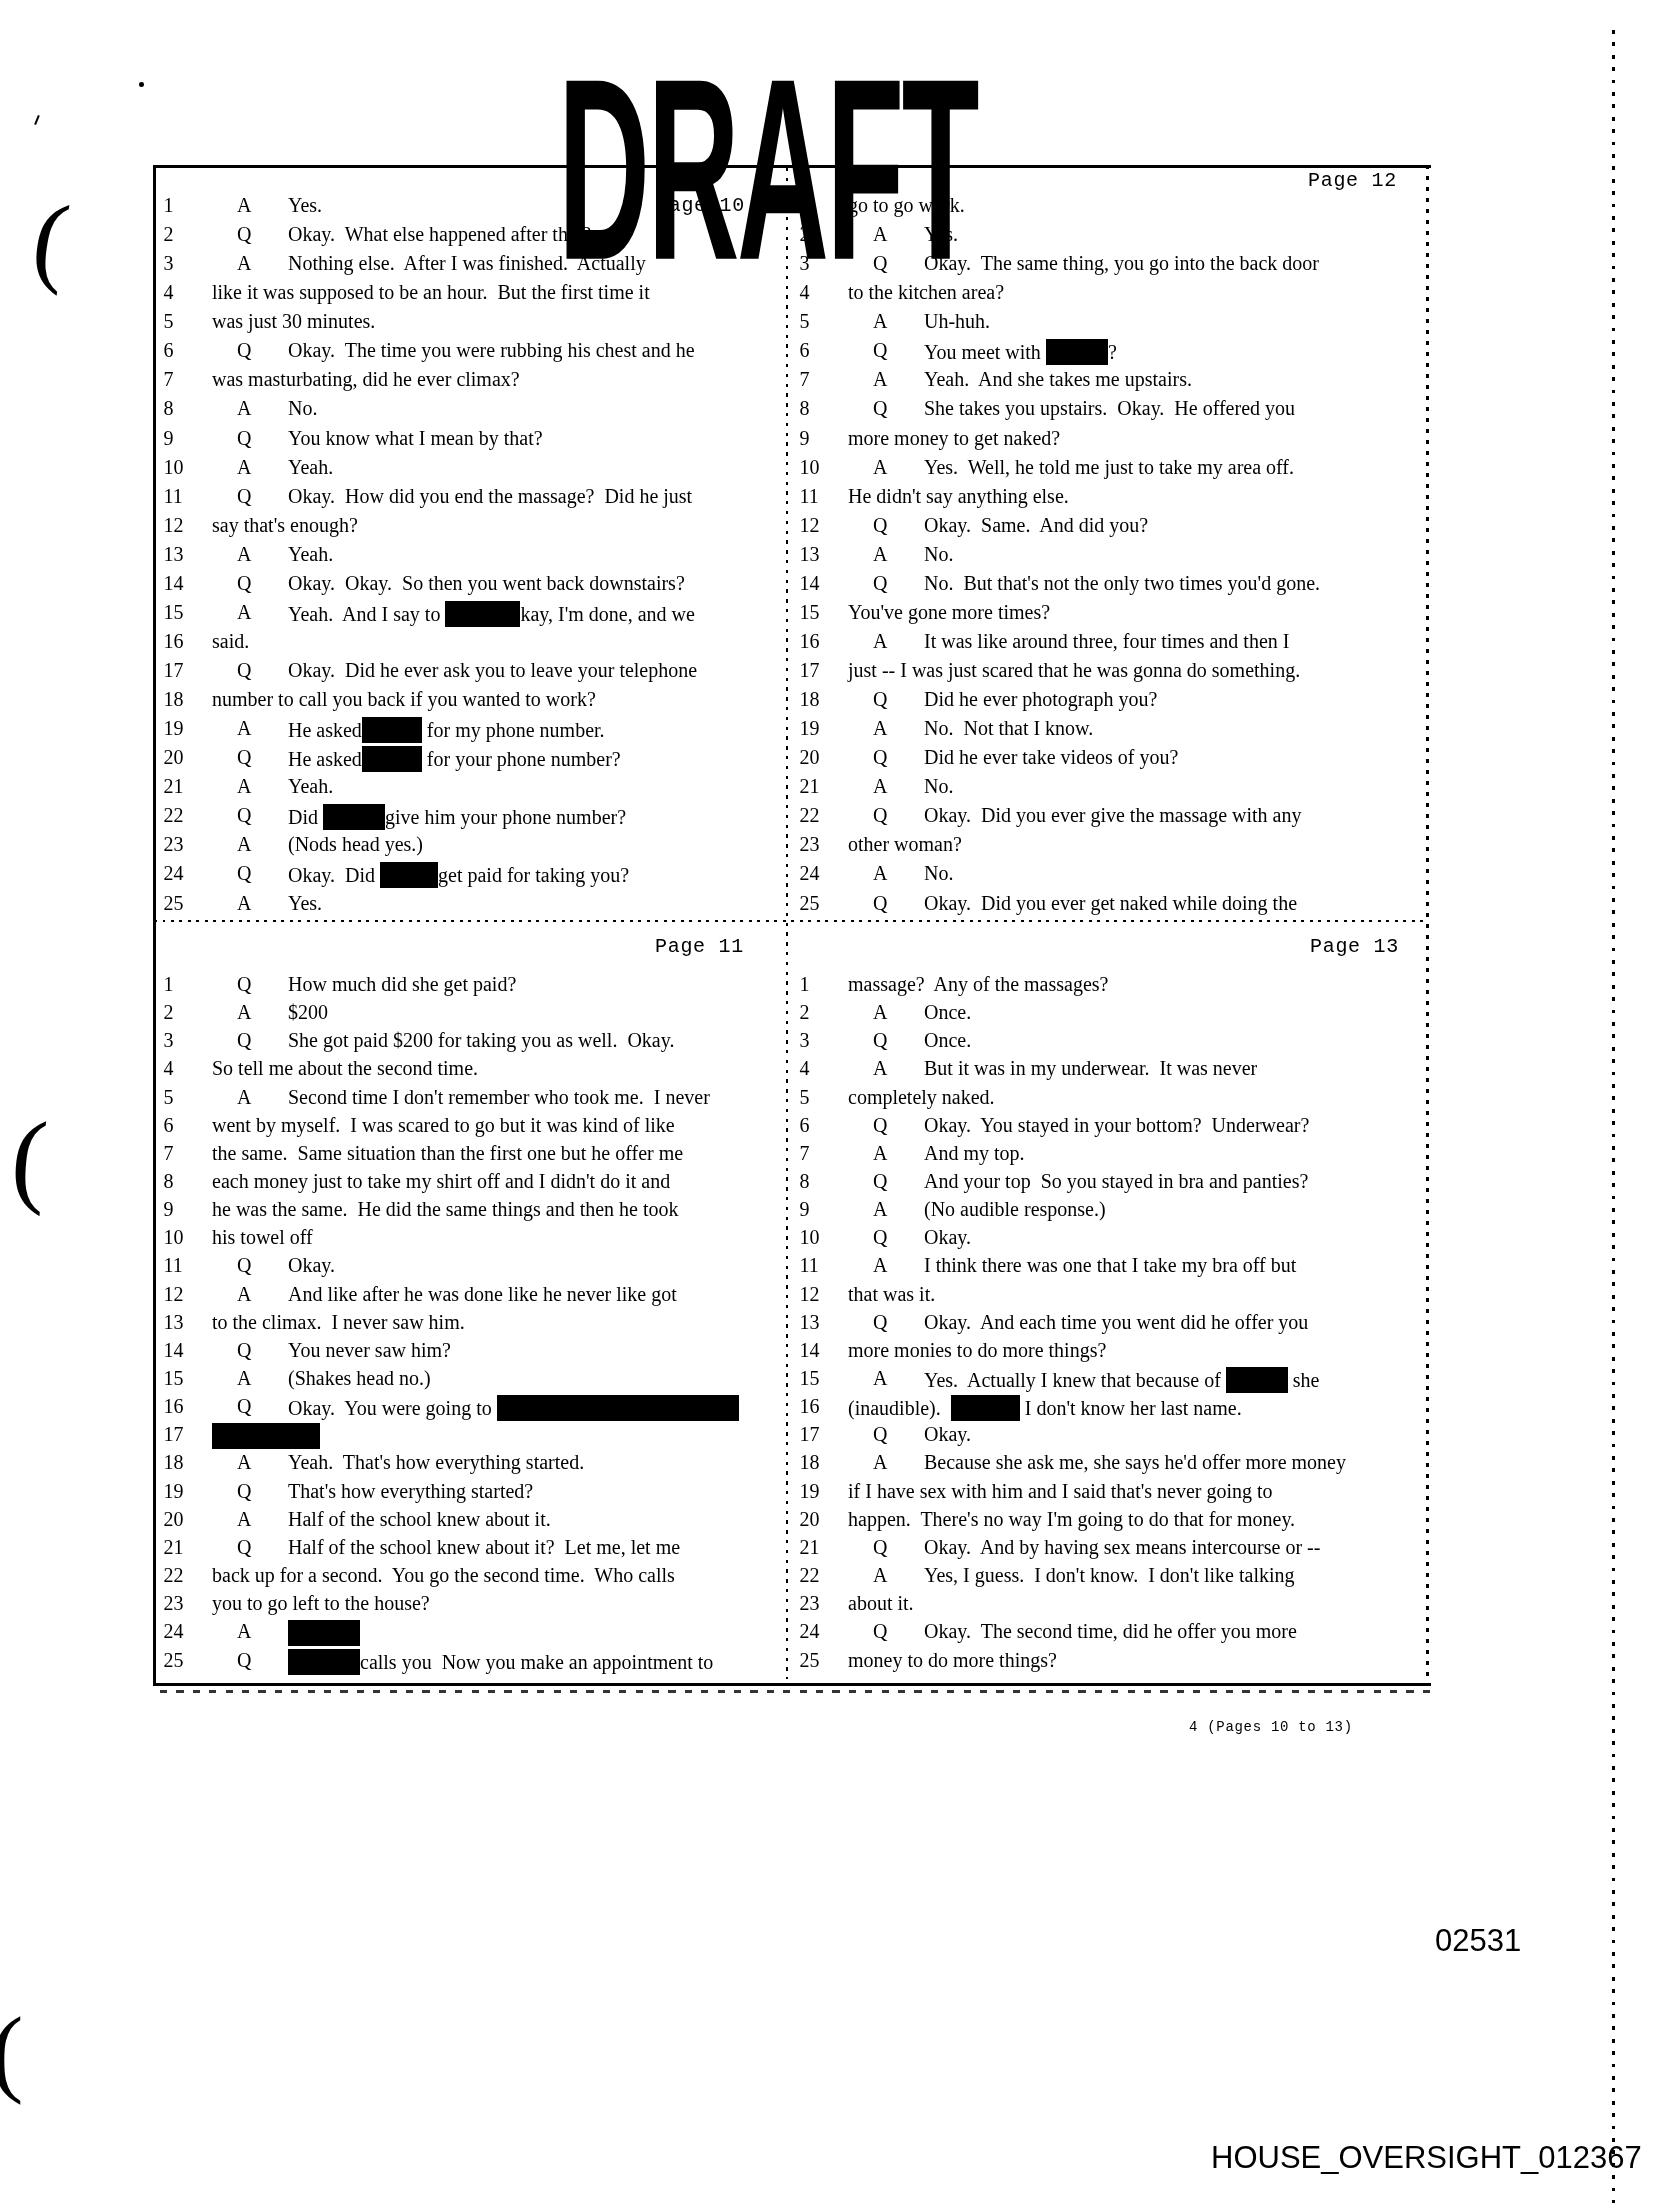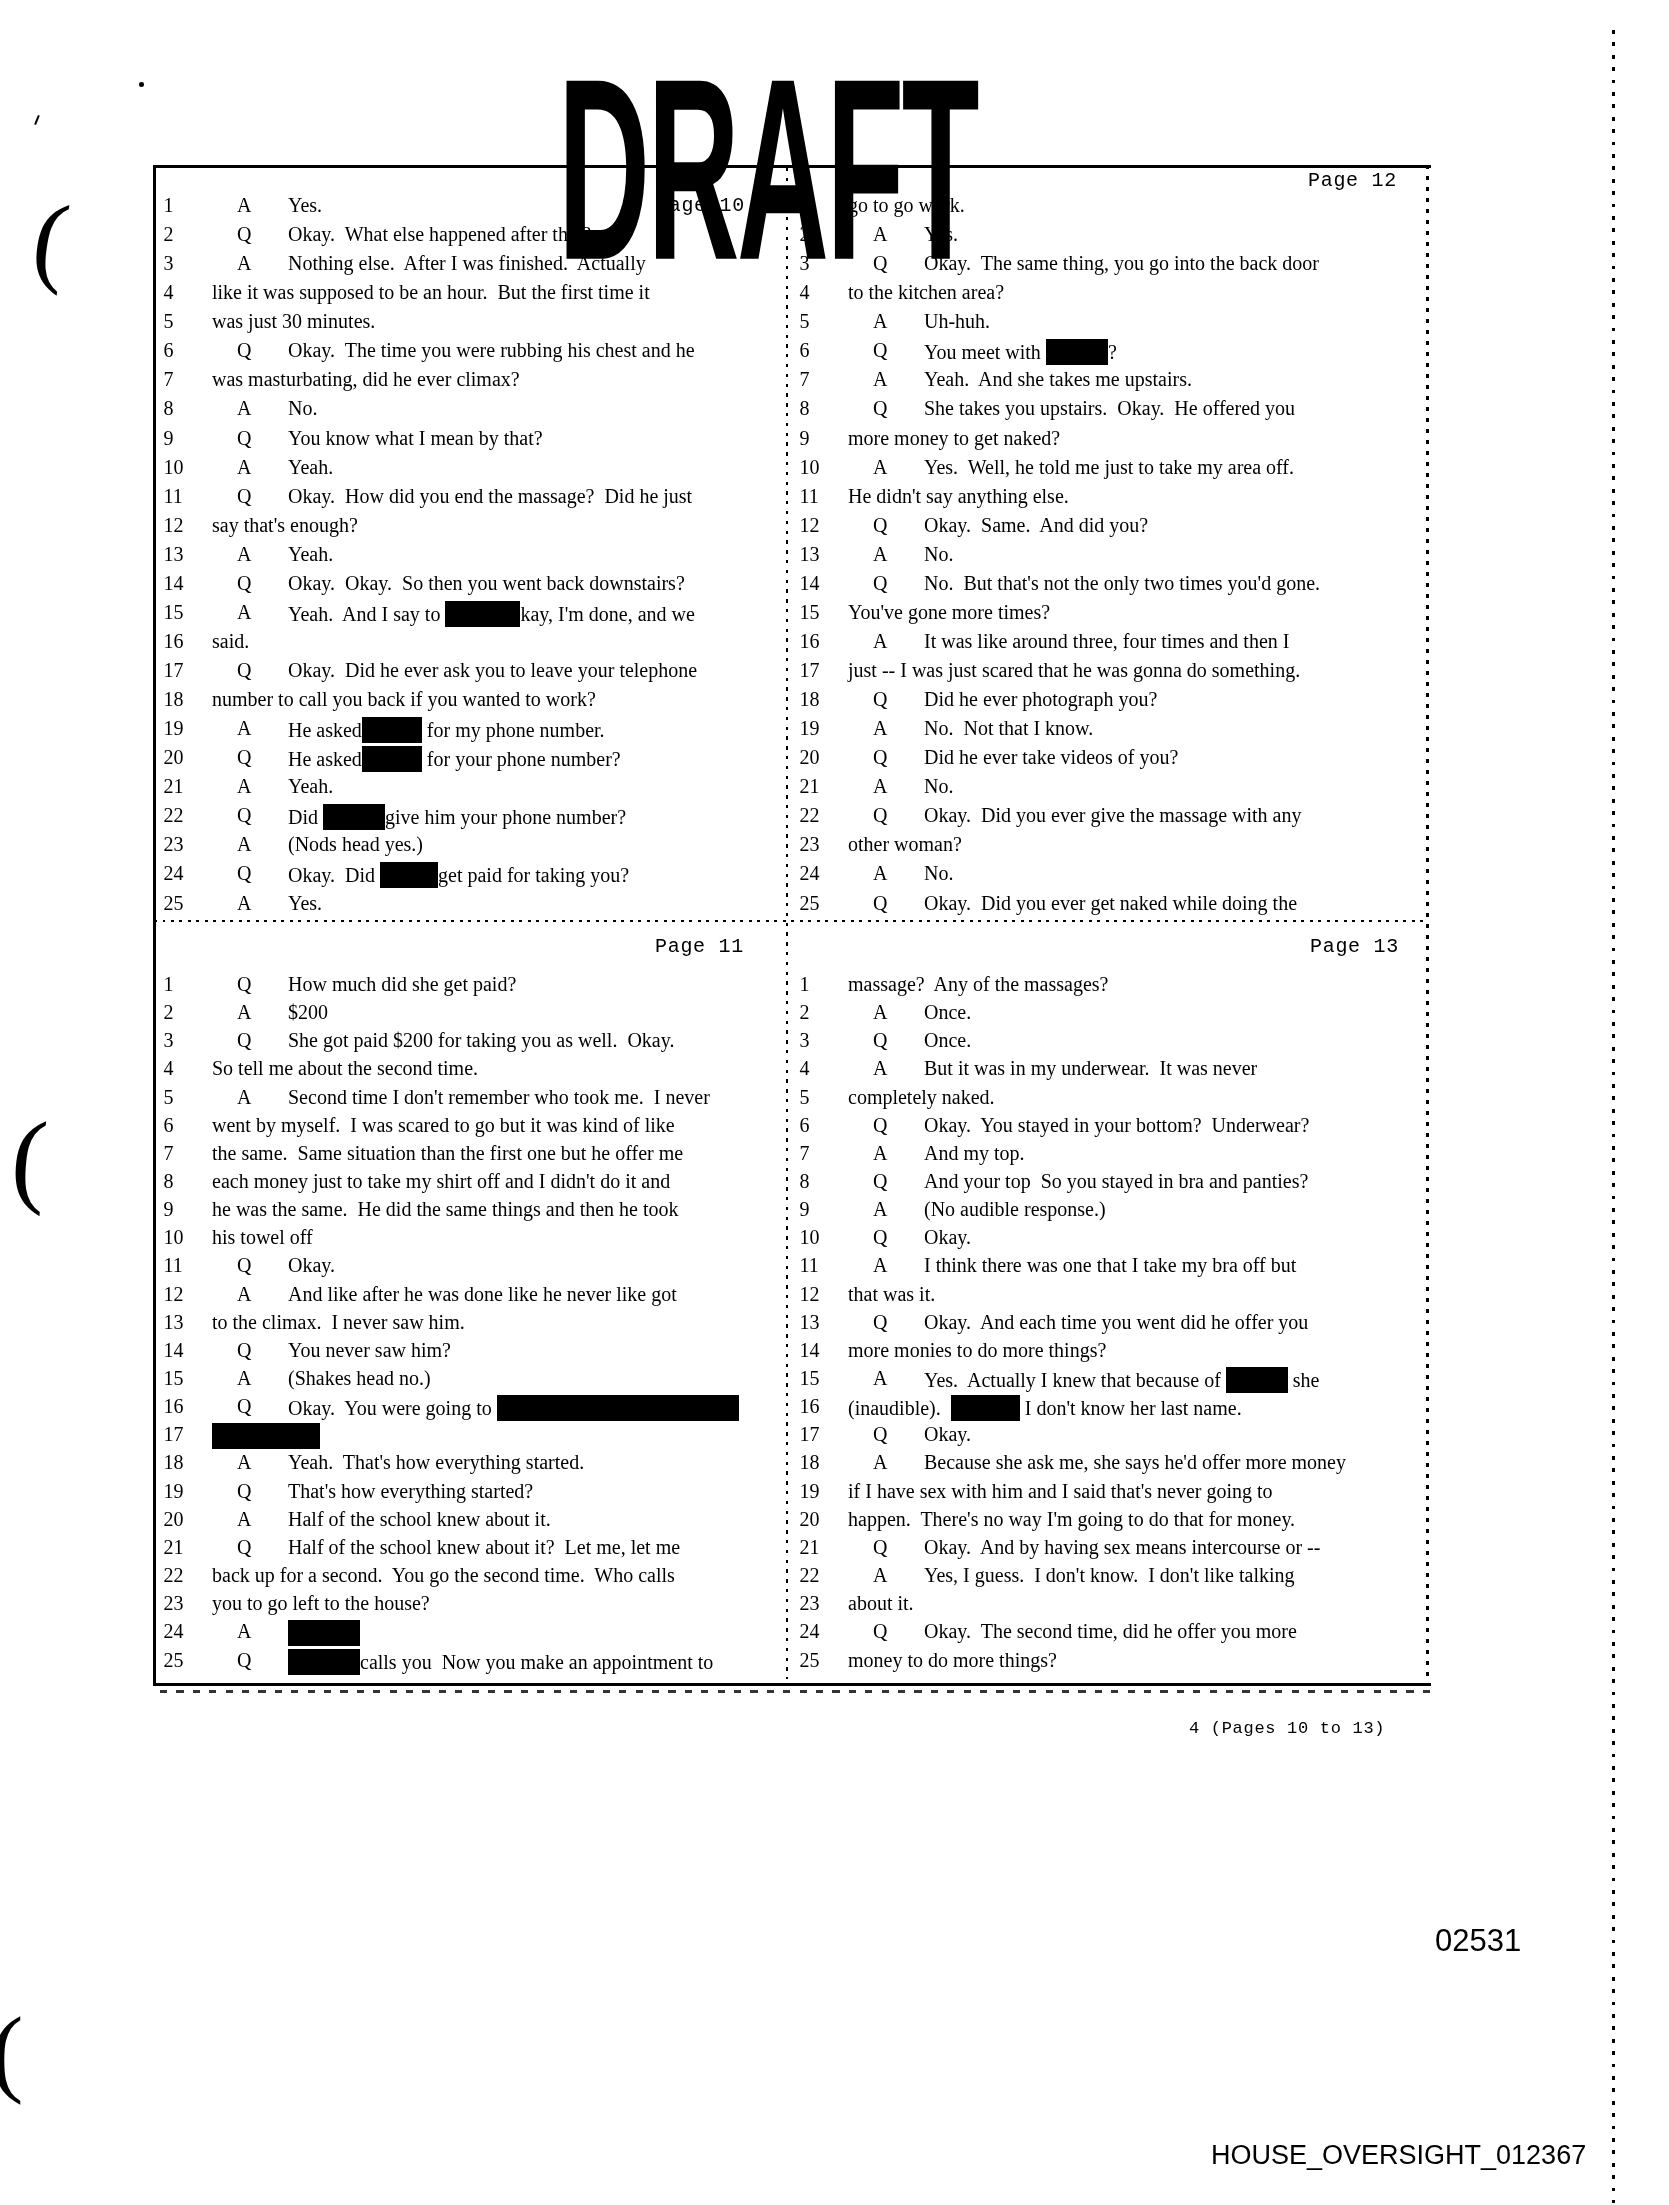--- a/index.html
+++ b/index.html
@@ -24,25 +24,25 @@
   .quad{position:absolute;}
   .line{position:absolute;left:0;width:100%;height:29px;white-space:pre;font-size:20px;}
   .num{position:absolute;left:10.5px;}
   .spk{position:absolute;left:84px;}
   .txt{position:absolute;left:135px;}
   .txt.cont{left:59px;}
   .redact{display:inline-block;background:#000;height:26px;vertical-align:-5.9px;}
   
   .pagehdr{position:absolute;font-family:"Liberation Mono",monospace;font-size:20px;letter-spacing:0.7px;}
   .footer-label{position:absolute;left:1189px;top:1719px;font-family:"Liberation Mono",monospace;
-       font-size:17px;letter-spacing:0.7px;}
+       font-size:14px;letter-spacing:0.7px;}
   .handnum{position:absolute;left:1435px;top:1923px;font-family:"Liberation Sans",sans-serif;
        font-size:31px;}
   .bates{position:absolute;left:1211px;top:2140px;font-family:"Liberation Sans",sans-serif;
-       font-size:27px;letter-spacing:0px;text-align:right;}
+       font-size:31px;letter-spacing:0px;text-align:right;}
   
   .stamp{position:absolute;left:558px;top:41px;font-family:"Liberation Sans",sans-serif;
        font-weight:bold;font-size:196px;line-height:1;letter-spacing:-3.9px;
        transform:scale(0.65,1.32);transform-origin:top left;z-index:5;}
   
   .paren{position:absolute;font-family:"Liberation Serif",serif;font-weight:400;line-height:1;}
   .dot{position:absolute;background:#000;border-radius:50%;}
   .tick{position:absolute;background:#000;}
 </style>
 </head>

